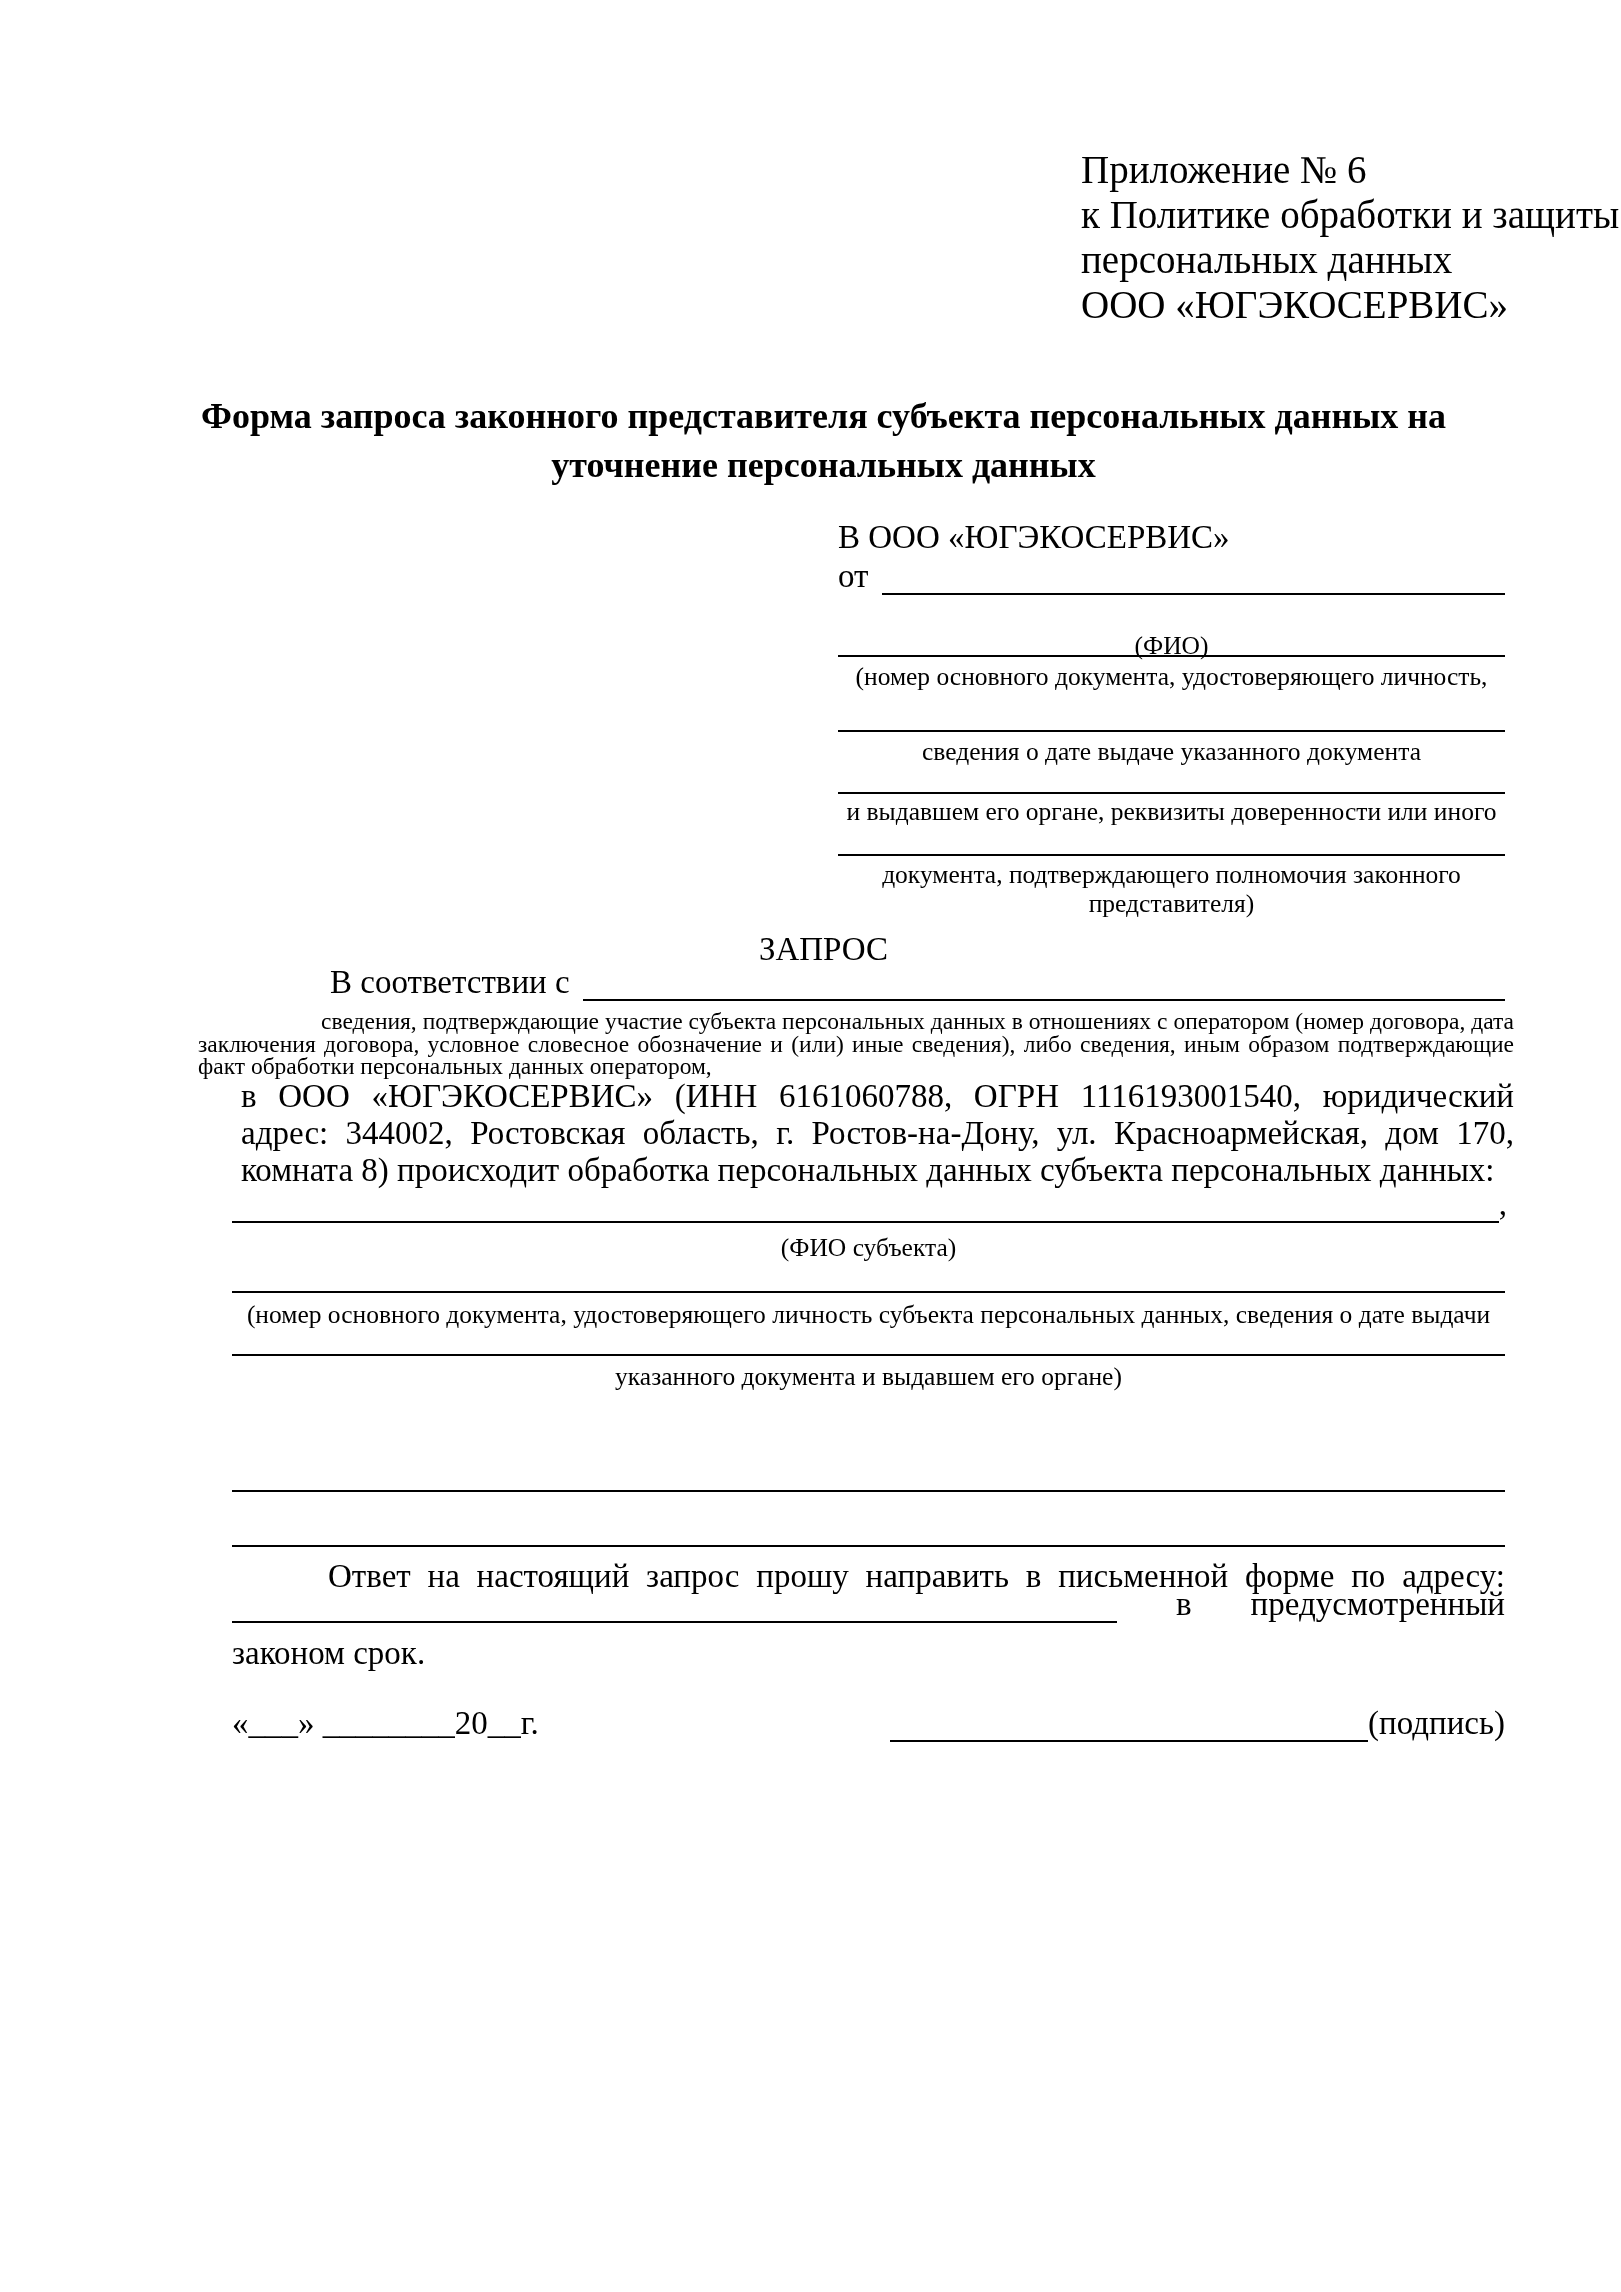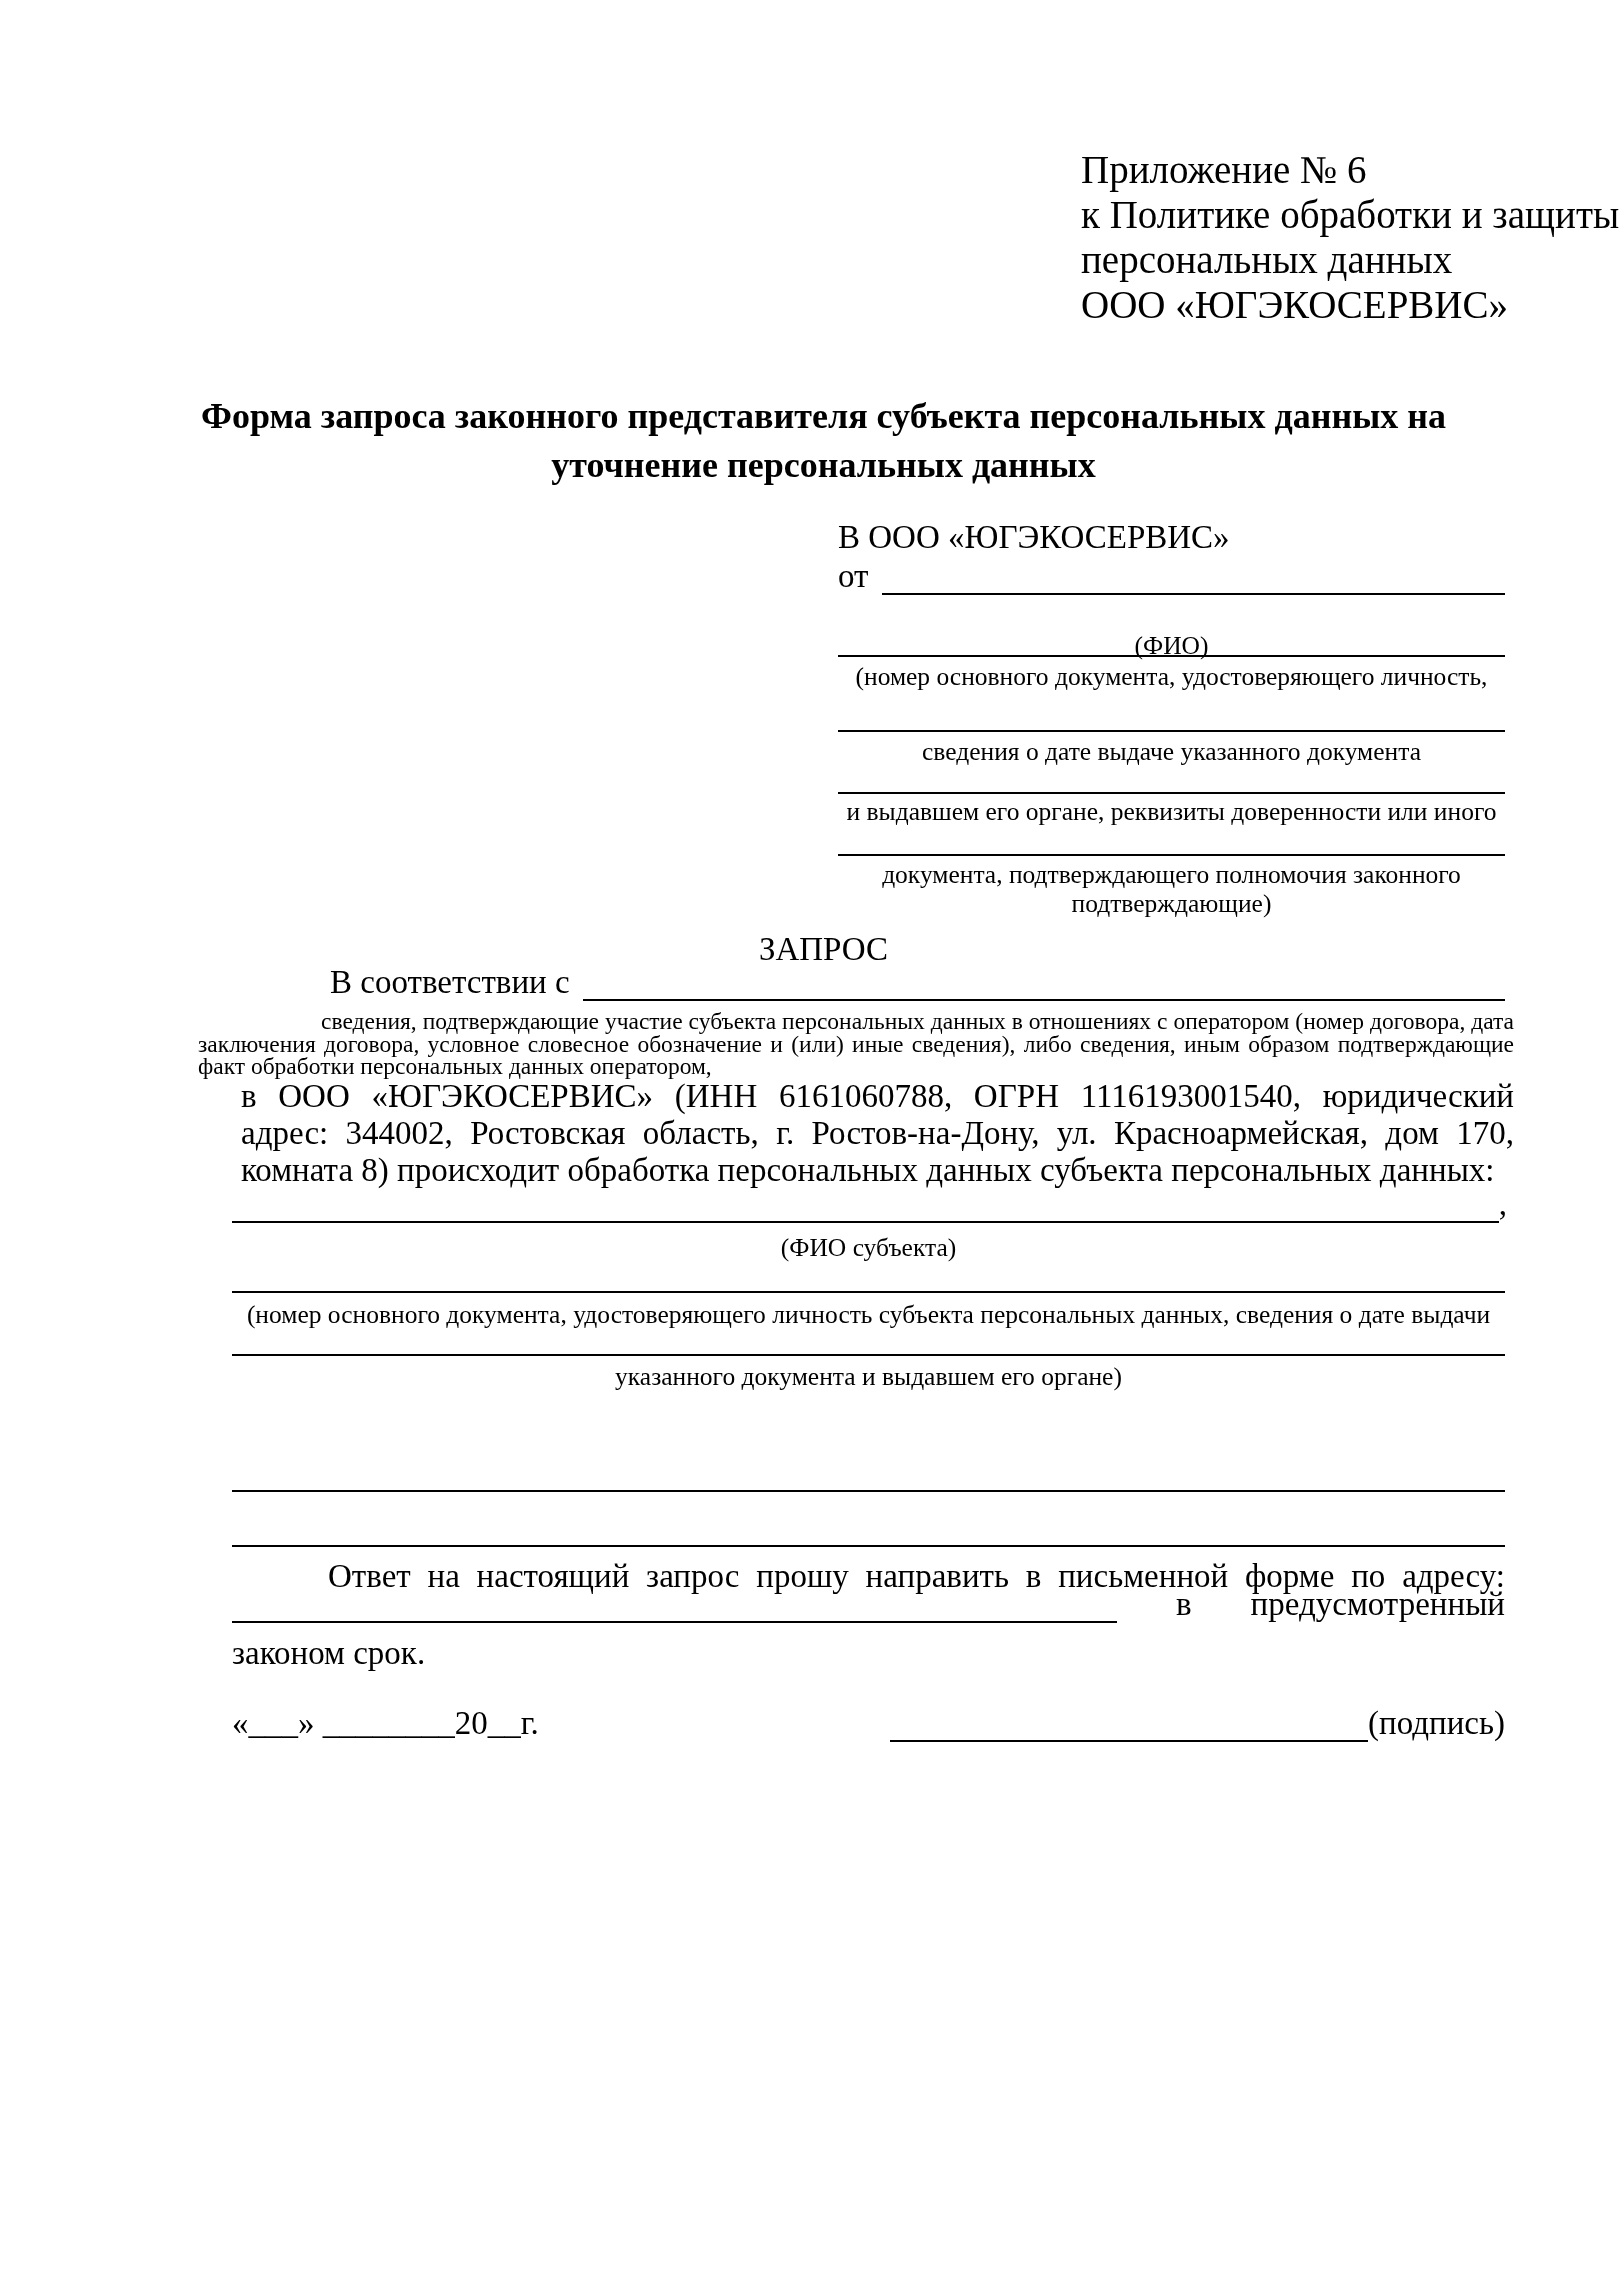--- a/index.html
+++ b/index.html
@@ -114,21 +114,21 @@
       <span class="fill"></span>
     </div>
     <div class="cap addr-cap-fio">(ФИО)</div>
     <div class="u-row addr-u1"></div>
     <div class="cap addr-cap1">(номер основного документа, удостоверяющего личность,</div>
     <div class="u-row addr-u2"></div>
     <div class="cap addr-cap2">сведения о дате выдаче указанного документа</div>
     <div class="u-row addr-u3"></div>
     <div class="cap addr-cap3">и выдавшем его органе, реквизиты доверенности или иного</div>
     <div class="u-row addr-u4"></div>
-    <div class="cap addr-cap4">документа, подтверждающего полномочия законного подтверждающие)</div>
+    <div class="cap addr-cap4">документа, подтверждающего полномочия законного представителя)</div>
   </div>
 
   <div class="abs zapros">ЗАПРОС</div>
 
   <div class="abs accordance">
     <span class="lead">В соответствии с</span>
     <span class="fill"></span>
   </div>
 
   <div class="abs fineprint">сведения, подтверждающие участие субъекта персональных данных в отношениях с оператором (номер договора, дата заключения договора, условное словесное обозначение и (или) иные сведения), либо сведения, иным образом подтверждающие факт обработки персональных данных оператором,</div>

